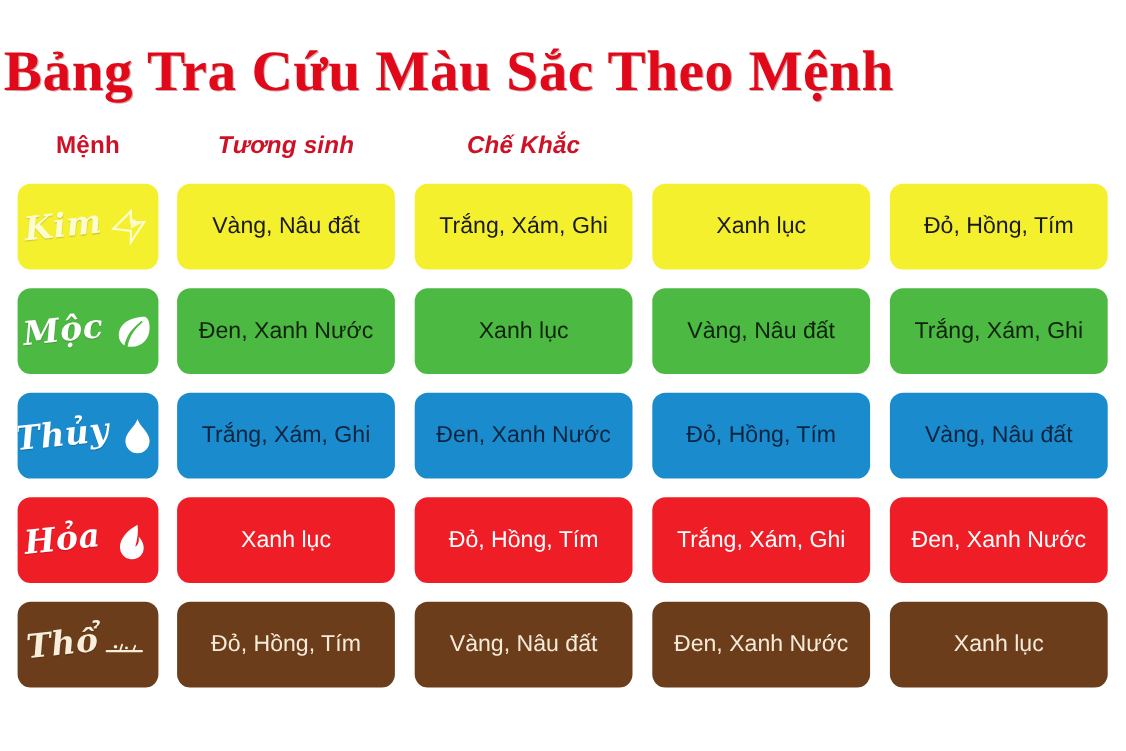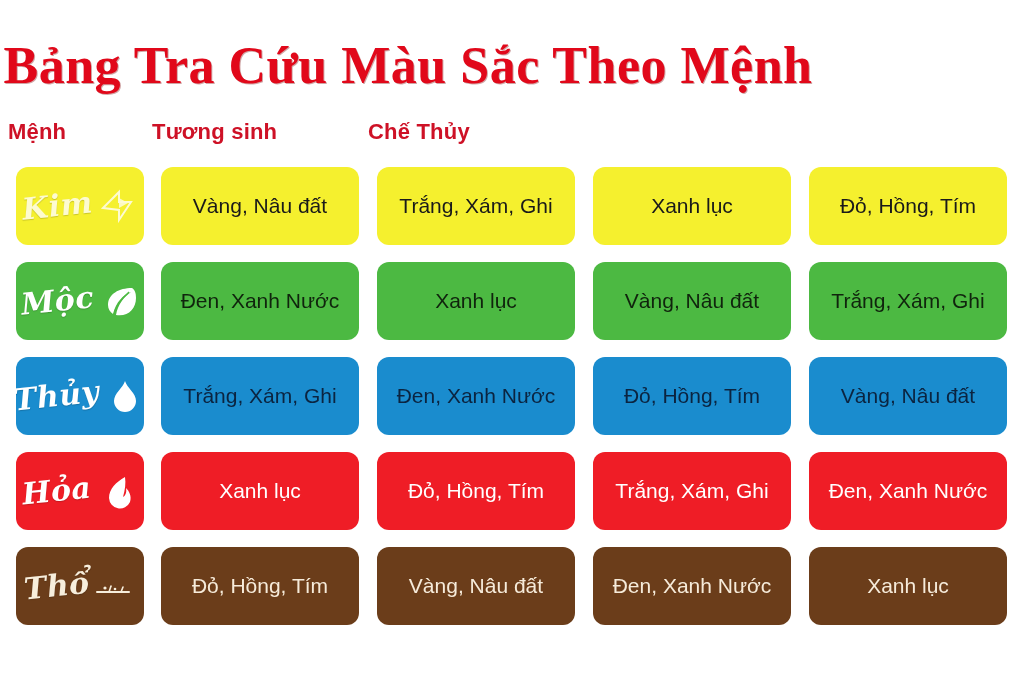--- a/index.html
+++ b/index.html
@@ -48,29 +48,29 @@
     left: 8px;
     width: 1008px;
   }
 
   .header-row {
     display: flex;
     align-items: center;
     height: 44px;
   }
   .header-cell {
-    text-align: left;
+    text-align: center;
     font-size: 22px;
     font-weight: bold;
     color: #CE1126;
     letter-spacing: 0.2px;
     white-space: nowrap;
   }
   .col-0 { width: 144px; flex: 0 0 144px; }
-  .col-x { width: 216px; flex: 0 0 216px; }
+  .col-x { width: 216px; flex: 0 0 216px; font-style: italic; }
 
   .body-rows { margin-top: 4px; }
 
   .row {
     display: flex;
     align-items: center;
     height: 95px;
   }
 
   
@@ -152,21 +152,21 @@
 
 <div class="page">
 
   <div class="title">Bảng Tra Cứu Màu Sắc Theo Mệnh</div>
 
   <div class="grid">
 
     <div class="header-row">
       <div class="header-cell col-0">Mệnh</div>
       <div class="header-cell col-x">Tương sinh</div>
-      <div class="header-cell col-x">Chế Thủy</div>
+      <div class="header-cell col-x">Chế Khắc</div>
     </div>
 
     <div class="body-rows">
 
       <div class="row theme-kim">
         <div class="cell cell-label">
           <div class="label-inner">
             <span class="label-script">Kim</span>
             <span class="label-icon">
               <svg viewBox="0 0 40 40" width="40" height="40" aria-hidden="true">

